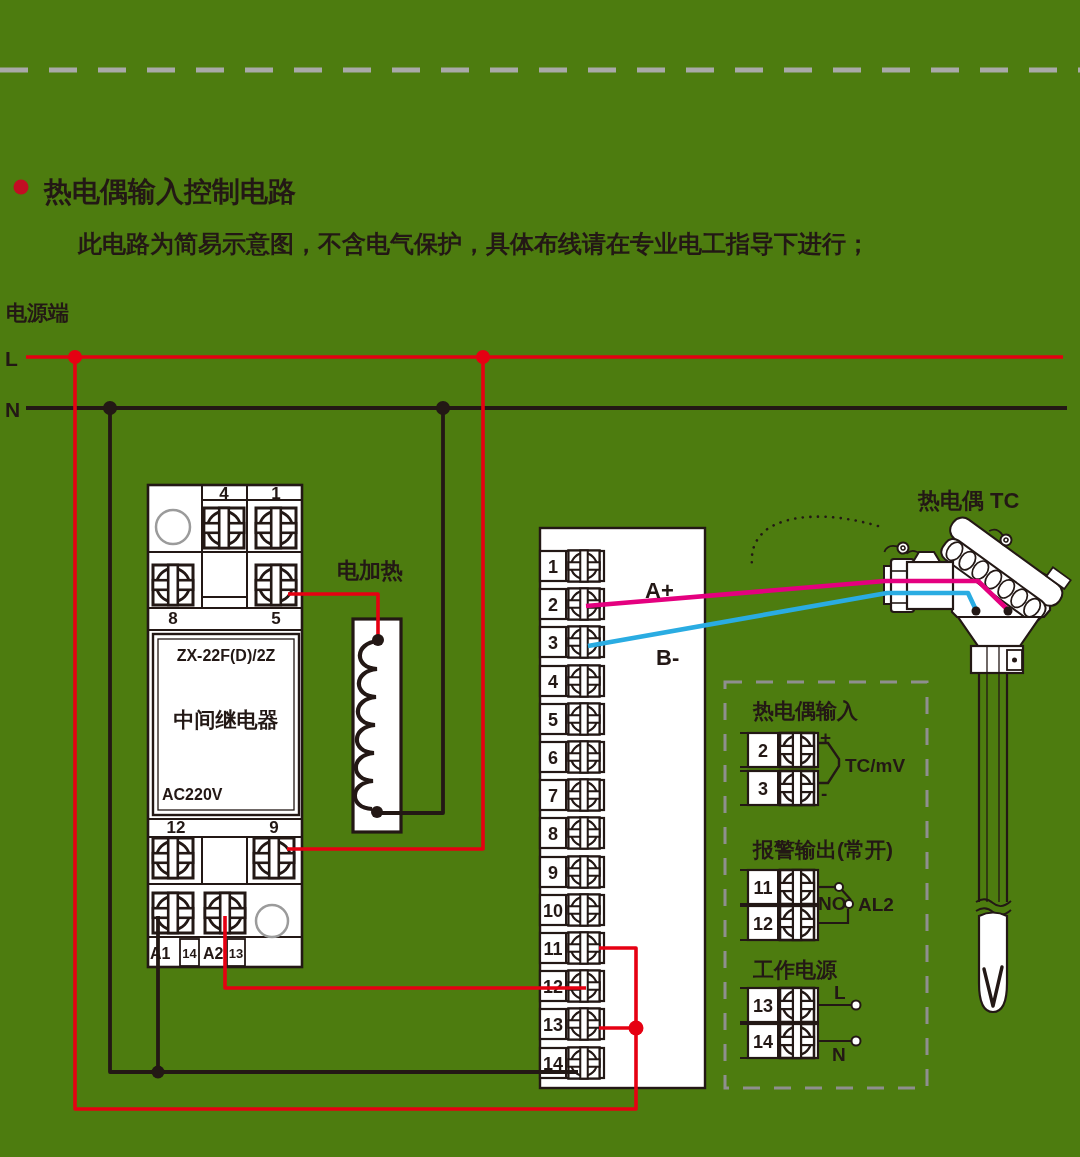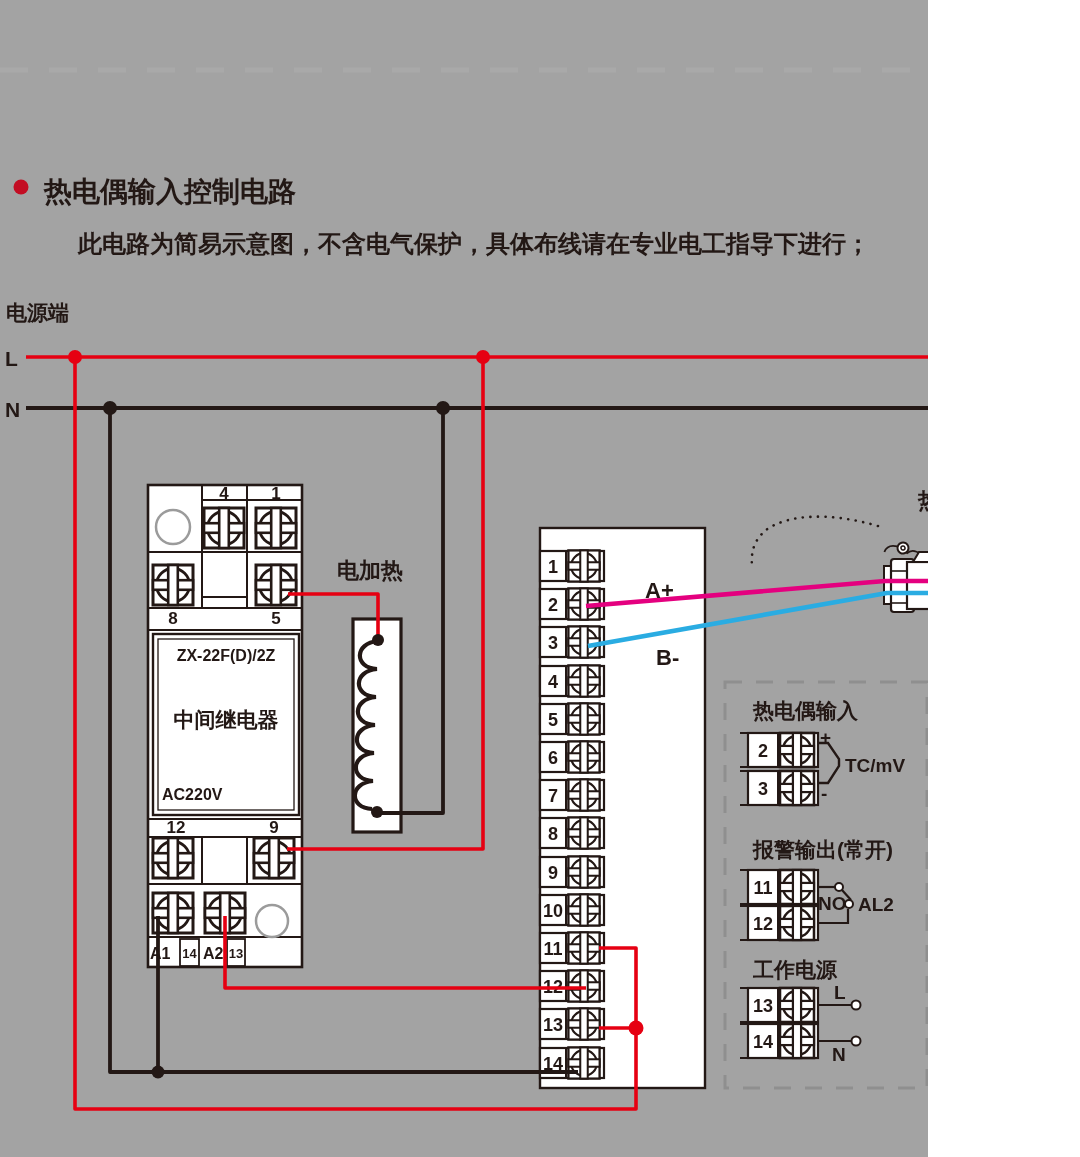--- a/index.html
+++ b/index.html
@@ -1,16 +1,16 @@
 <!DOCTYPE html>
 <html><head>
 <meta charset="utf-8">
 <style>
   html,body{margin:0;padding:0;background:#fff;}
-  .page{position:relative;width:928px;height:1157px;background:#a3a3a3;overflow:hidden;}
+  .page{position:relative;width:1080px;height:1157px;background:#4d7c0f;overflow:hidden;}
   svg text{font-family:"Liberation Sans",sans-serif;fill:#231815;}
   .t-title{font-size:28px;font-weight:600;}
   .t-sub{font-size:24px;font-weight:700;}
   .t-21{font-size:21px;font-weight:700;}
   .t-22{font-size:22px;font-weight:700;}
   .t-19{font-size:19px;font-weight:700;}
   .t-16{font-size:16px;font-weight:700;}
   .num17{font-size:17px;font-weight:700;text-anchor:middle;}
   .num18{font-size:18px;font-weight:700;text-anchor:middle;}
   .num13{font-size:13px;font-weight:700;text-anchor:middle;}

